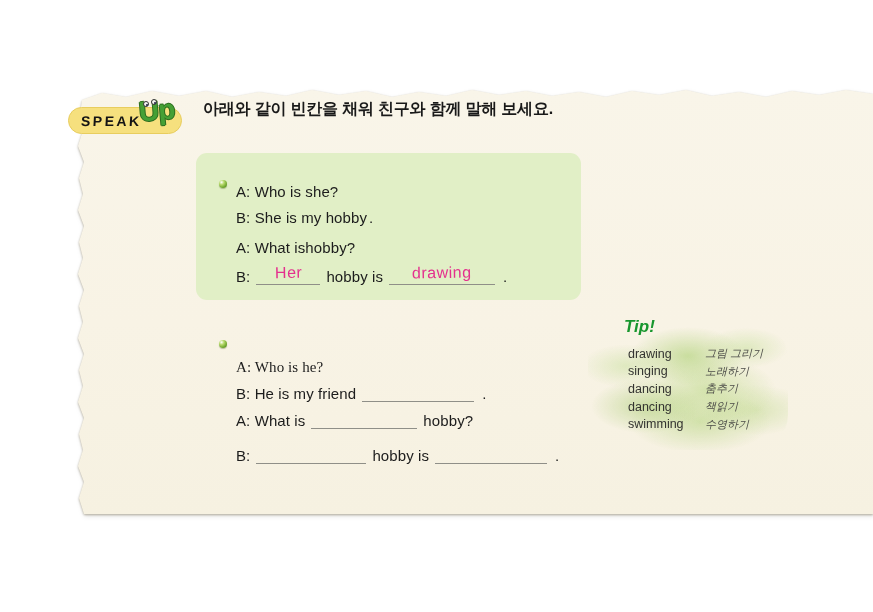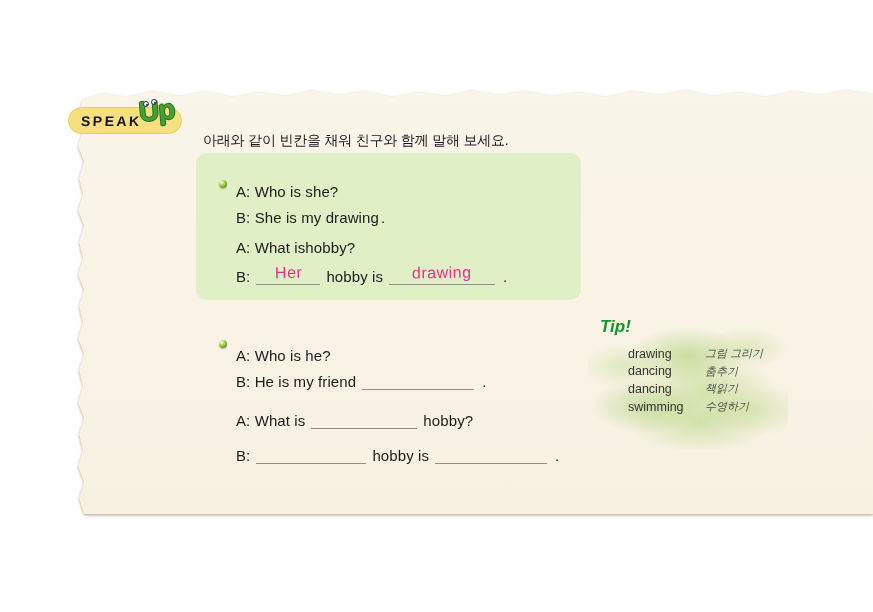--- a/index.html
+++ b/index.html
@@ -30,58 +30,58 @@
     color:#45a035; transform:rotate(-5deg); letter-spacing:-1px;
     text-shadow:-1px 0 #2e6d1f, 0 1px #2e6d1f, 1px 0 #2e6d1f, 0 -1px #2e6d1f; }
   .eye { position:absolute; width:6px; height:6px; border-radius:50%;
     background:#f4f4f2; border:1px solid #333; }
   .eye::after { content:""; position:absolute; left:1.5px; top:1.5px; width:2.5px; height:2.5px;
     border-radius:50%; background:#1b2340; }
   .eye1 { left:143px; top:101px; }
   .eye2 { left:151px; top:99px; }
 
   
-  .instruction { position:absolute; left:203px; top:132px; font-size:14px; font-weight:400;
+  .instruction { position:absolute; left:203px; top:99px; font-size:16px; font-weight:700;
     color:#191919; letter-spacing:-0.2px; }
 
   
   .example-box { position:absolute; left:196px; top:153px; width:385px; height:147px;
     background:#e1efc6; border-radius:11px; }
 
   .bullet { position:absolute; width:8px; height:8px; border-radius:50%;
     background:radial-gradient(circle at 32% 28%, #ffffff 0%, #b8da6e 30%, #74aa31 65%, #4e7c1e 100%);
     box-shadow:0 1px 1px rgba(90,110,40,.4); }
   .bullet1 { left:219px; top:180px; }
   .bullet2 { left:219px; top:340px; }
 
   .dline { position:absolute; left:236px; height:22px; font-size:15px; color:#1c1c1c;
     letter-spacing:0.1px; display:flex; align-items:flex-end; white-space:nowrap; }
   .ex-l1 { top:178px; } .ex-l2 { top:204px; } .ex-l3 { top:234px; } .ex-l4 { top:263px; }
-  .pr-l1 { top:342px; } .pr-l2 { top:368px; } .pr-l3 { top:407px; } .pr-l4 { top:442px; }
+  .pr-l1 { top:354px;font-family:Liberation Serif, serif; } .pr-l2 { top:380px; } .pr-l3 { top:407px; } .pr-l4 { top:442px; }
 
   .blank { display:inline-block; border-bottom:1.4px solid #8f8f88; text-align:center;
     margin:0 6px; height:22px; line-height:20px; }
   .answer { font-size:16px; font-weight:500; color:#e4308e; letter-spacing:0.5px;
     display:inline-block; transform:rotate(-1deg); }
   .punct { margin-left:2px; }
   .w110 { width:110px; } .w108 { width:108px; } .w64 { width:64px; } .w106 { width:106px; }
   .w112 { width:112px; }
 
   
   .tip-wash { position:absolute; left:588px; top:314px; width:200px; height:136px;
     background:
       radial-gradient(80px 40px at 100px 42px,  rgba(170,207,112,.60) 0%, rgba(170,207,112,0) 72%),
       radial-gradient(92px 46px at 120px 76px,  rgba(184,215,130,.58) 0%, rgba(184,215,130,0) 74%),
       radial-gradient(76px 38px at 58px  92px,  rgba(160,199,102,.50) 0%, rgba(160,199,102,0) 72%),
       radial-gradient(96px 42px at 112px 108px, rgba(176,210,120,.52) 0%, rgba(176,210,120,0) 74%),
       radial-gradient(62px 30px at 38px  52px,  rgba(192,221,146,.45) 0%, rgba(192,221,146,0) 72%),
       radial-gradient(58px 28px at 158px 34px,  rgba(192,221,146,.45) 0%, rgba(192,221,146,0) 72%),
       radial-gradient(70px 34px at 168px 96px,  rgba(178,211,122,.40) 0%, rgba(178,211,122,0) 74%);
     border-radius:30px 45px 35px 50px; }
-  .tip-title { position:absolute; left:600px; top:317px; font-size:17px; font-weight:800;
+  .tip-title { position:absolute; left:624px; top:317px; font-size:17px; font-weight:800;
     font-style:italic; color:#18962e; letter-spacing:0px; }
   .tip-list { position:absolute; left:628px; top:345px; }
   .tip-row { display:flex; height:17.6px; align-items:center; }
   .tip-en { width:77px; font-size:12.5px; color:#333330; }
   .tip-ko { font-size:11px; color:#4c4c48;font-style:italic; }
 </style>
 </head>
 <body>
 
 <div class="stage">
@@ -99,21 +99,21 @@
 
   <div class="instruction">아래와 같이 빈칸을 채워 친구와 함께 말해 보세요.</div>
 
   <div class="example-box"></div>
   <span class="bullet bullet1"></span>
 
   <div class="dline ex-l1">
     <span>A: Who is she?</span>
   </div>
   <div class="dline ex-l2">
-    <span>B: She is my drawing</span>
+    <span>B: She is my hobby</span>
     <span class="punct">.</span>
   </div>
   <div class="dline ex-l3">
     <span>A: What is</span>
     <span>hobby?</span>
   </div>
   <div class="dline ex-l4">
     <span>B:</span>
     <span class="blank w64"><span class="answer">Her</span></span>
     <span>hobby is</span>
@@ -145,20 +145,24 @@
   </div>
 
   <div class="tip-wash"></div>
   <div class="tip-title">Tip!</div>
   <div class="tip-list">
     <div class="tip-row">
       <span class="tip-en">drawing</span>
       <span class="tip-ko">그림 그리기</span>
     </div>
     <div class="tip-row">
+      <span class="tip-en">singing</span>
+      <span class="tip-ko">노래하기</span>
+    </div>
+    <div class="tip-row">
       <span class="tip-en">dancing</span>
       <span class="tip-ko">춤추기</span>
     </div>
     <div class="tip-row">
       <span class="tip-en">dancing</span>
       <span class="tip-ko">책읽기</span>
     </div>
     <div class="tip-row">
       <span class="tip-en">swimming</span>
       <span class="tip-ko">수영하기</span>

